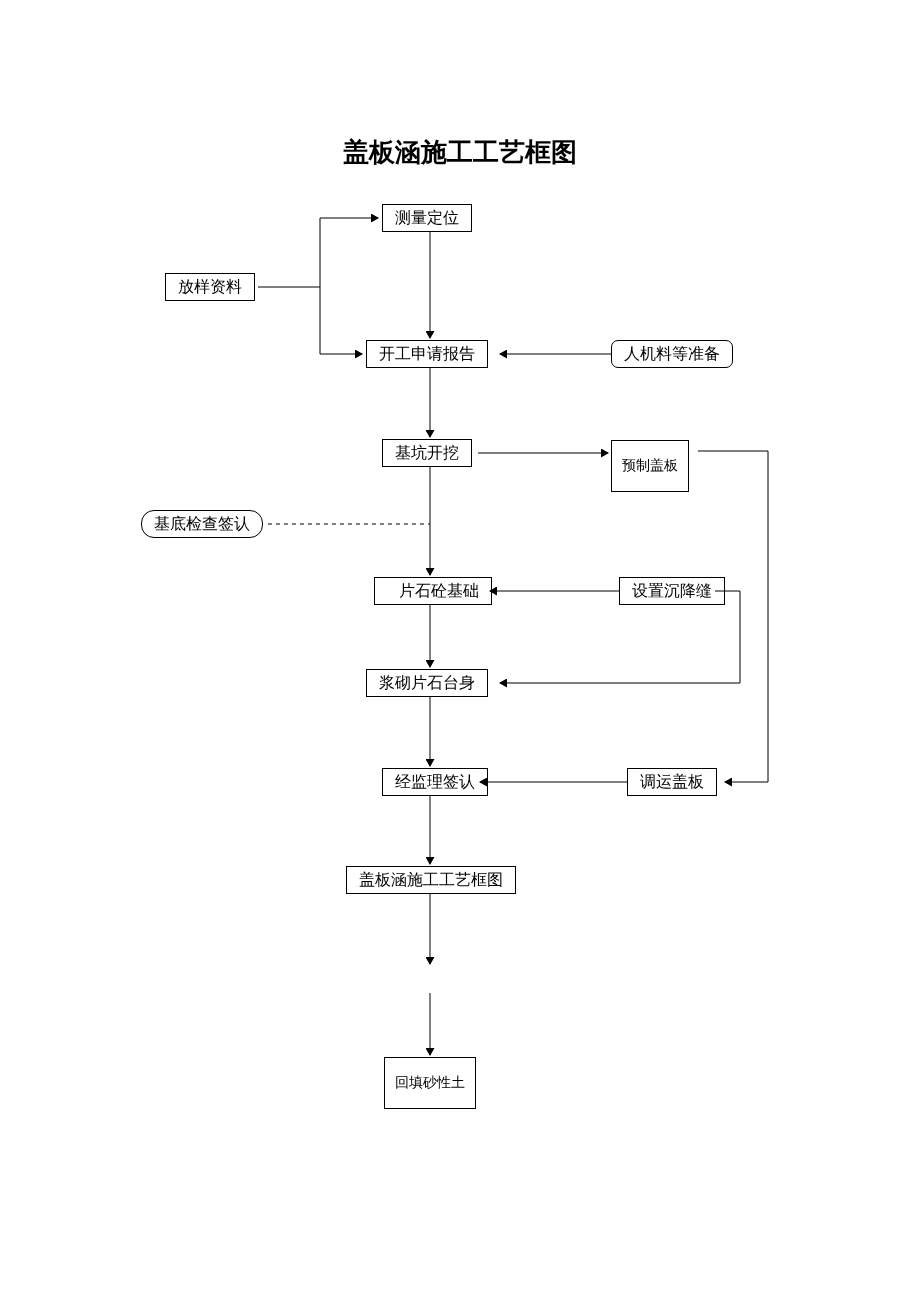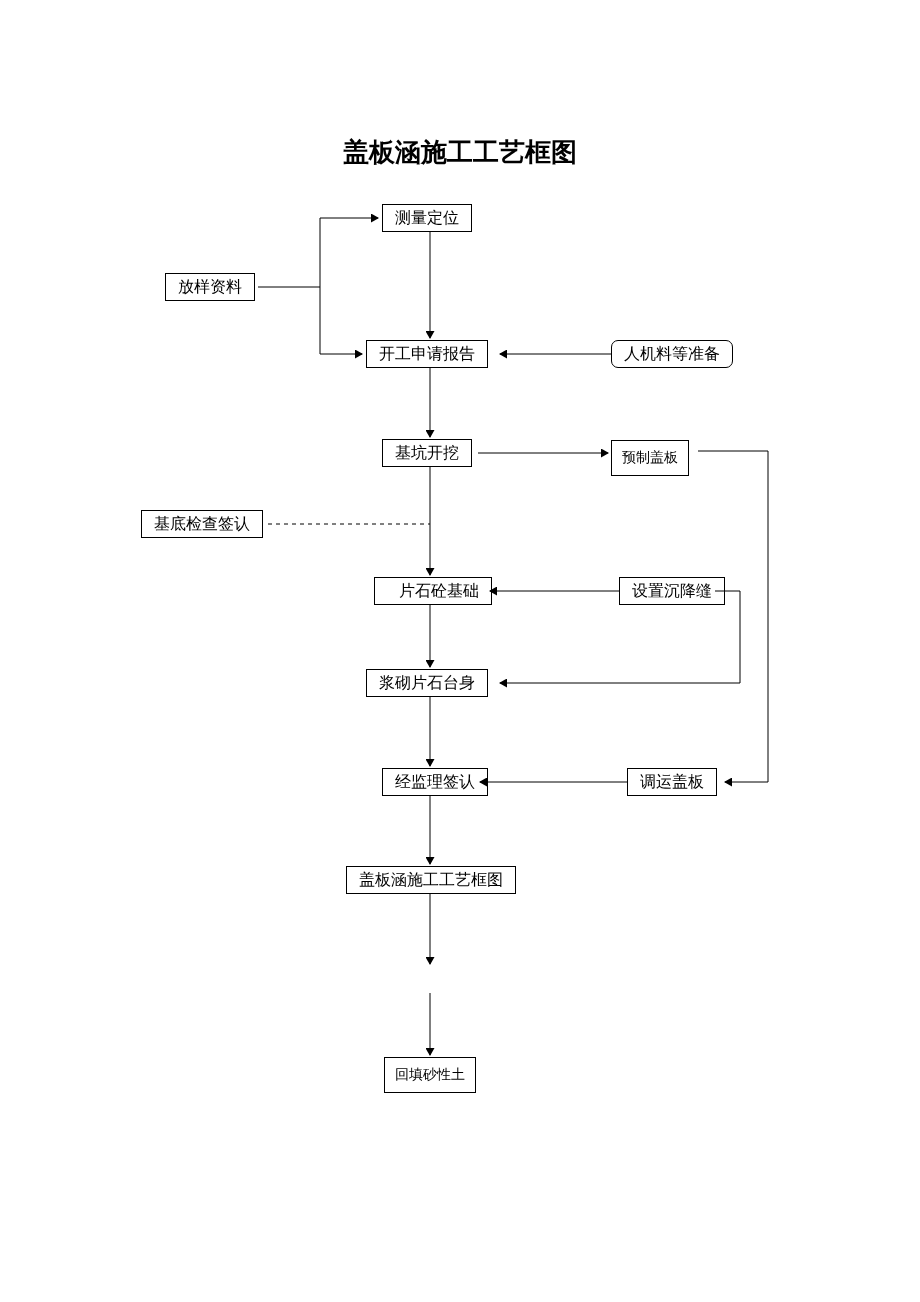--- a/index.html
+++ b/index.html
@@ -27,42 +27,42 @@
     position: absolute;
     border: 1px solid #000;
     background: #fff;
     padding: 3px 12px;
     font-size: 16px;
     color: #000;
     white-space: nowrap;
     text-align: center;
     line-height: 1.25;
   }
-  .box.sm { font-size: 14px; padding: 8px 10px; }
+  .box.sm { font-size: 14px; padding: 16px 10px; }
   svg.edges {
     position: absolute;
     top: 0; left: 0;
     width: 920px; height: 1302px;
     pointer-events: none;
   }
 </style>
 </head>
 <body>
 
 <div class="page">
 
   <div class="title">盖板涵施工工艺框图</div>
 
   <div class="box" style="left:382px; top:204px;">测量定位</div>
   <div class="box" style="left:165px; top:273px;">放样资料</div>
   <div class="box" style="left:366px; top:340px;">开工申请报告</div>
   <div class="box" style="left:611px; top:340px;border-radius:7px;">人机料等准备</div>
   <div class="box" style="left:382px; top:439px;">基坑开挖</div>
   <div class="box sm" style="left:611px; top:440px;">预制盖板</div>
-  <div class="box" style="left:141px; top:510px;">基底检查签认</div>
+  <div class="box" style="left:141px; top:510px;border-radius:13px;">基底检查签认</div>
   <div class="box" style="left:374px; top:577px;padding-left:24px;">片石砼基础</div>
   <div class="box" style="left:619px; top:577px;">设置沉降缝</div>
   <div class="box" style="left:366px; top:669px;">浆砌片石台身</div>
   <div class="box" style="left:382px; top:768px;">经监理签认</div>
   <div class="box" style="left:627px; top:768px;">调运盖板</div>
   <div class="box" style="left:346px; top:866px;">盖板涵施工工艺框图</div>
   <div class="box sm" style="left:384px; top:1057px;">回填砂性土</div>
 
   <svg class="edges">
     <defs>

